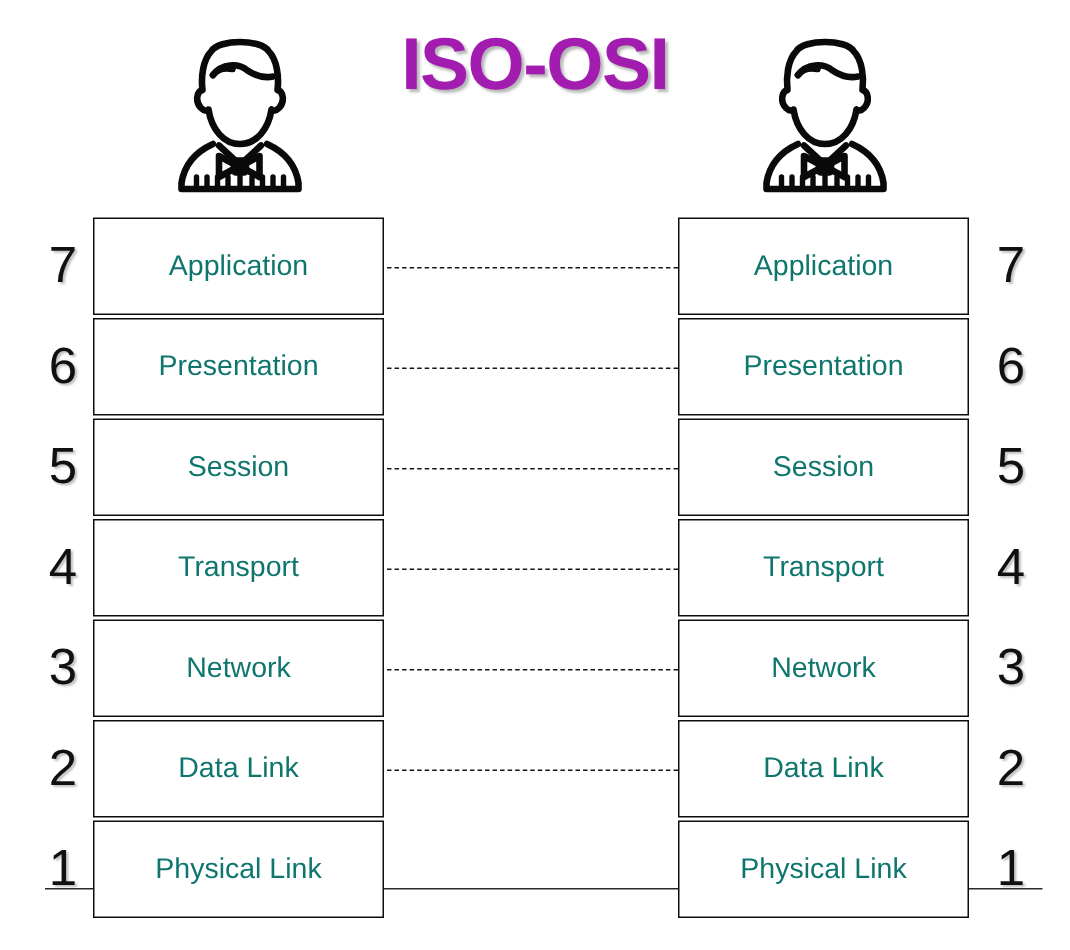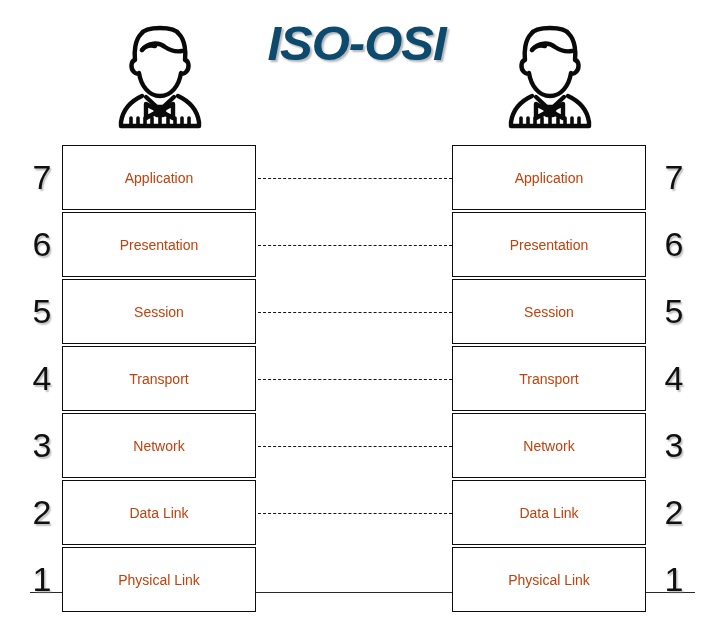--- a/index.html
+++ b/index.html
@@ -24,25 +24,24 @@
   
   .title {
     position: absolute;
     left: 0;
     top: 18px;
     width: 713px;
     text-align: center;
     font-size: 49px;
     font-weight: bold;
     letter-spacing: -1px;
-    color: #0c4a6e;
+    color: #a21caf;
     text-shadow: 2px 2px 2px rgba(120,120,120,0.55);
     line-height: 1.05;
     user-select: none;
-    font-style: italic;
   }
 
   
   .person {
     position: absolute;
     top: 12px;
     width: 118px;
     height: 120px;
   }
   .person.left  { left: 101px; }
@@ -66,22 +65,22 @@
     height: 65px;
     border: 1px solid #0d0d0d;
     background: #ffffff;
     box-sizing: border-box;
     display: flex;
     align-items: center;
     justify-content: center;
     z-index: 3;
   }
   .layer-label {
-    font-size: 14px;
-    color: #c2410c;
+    font-size: 19px;
+    color: #0f766e;
     line-height: 1;
     white-space: nowrap;
     user-select: none;
   }
 
   
   .num {
     position: absolute;
     width: 40px;
     text-align: center;

